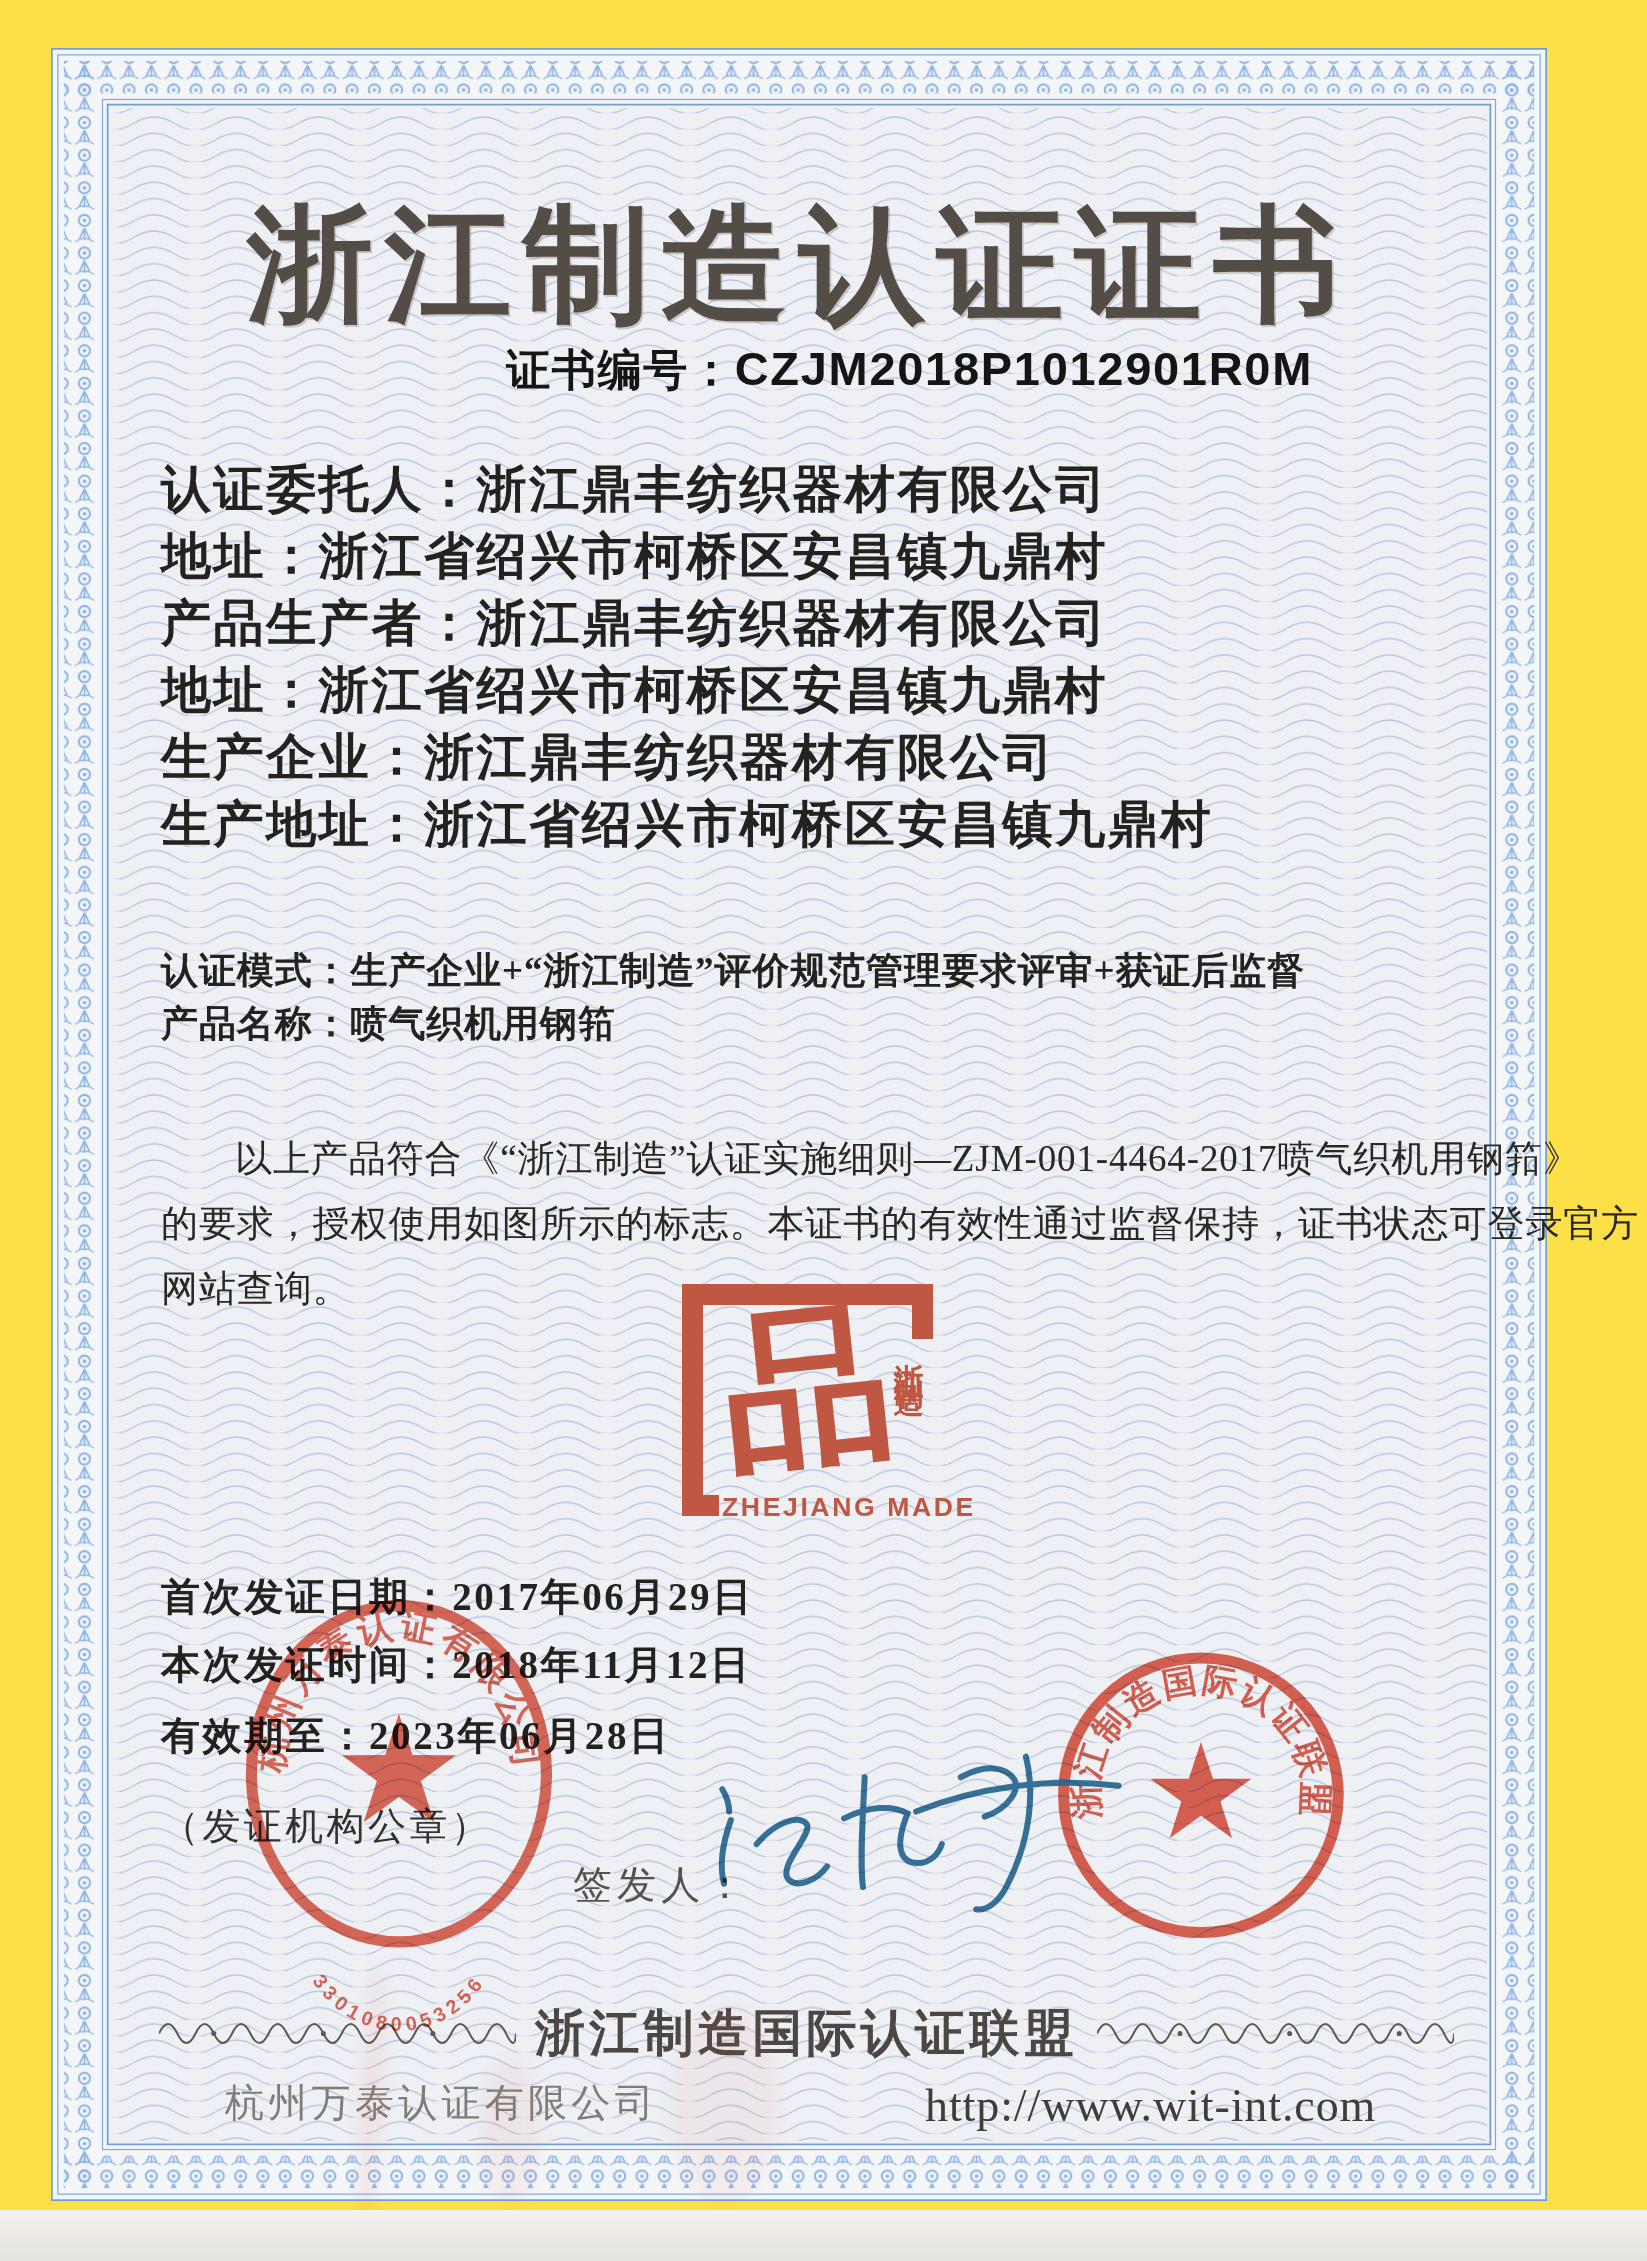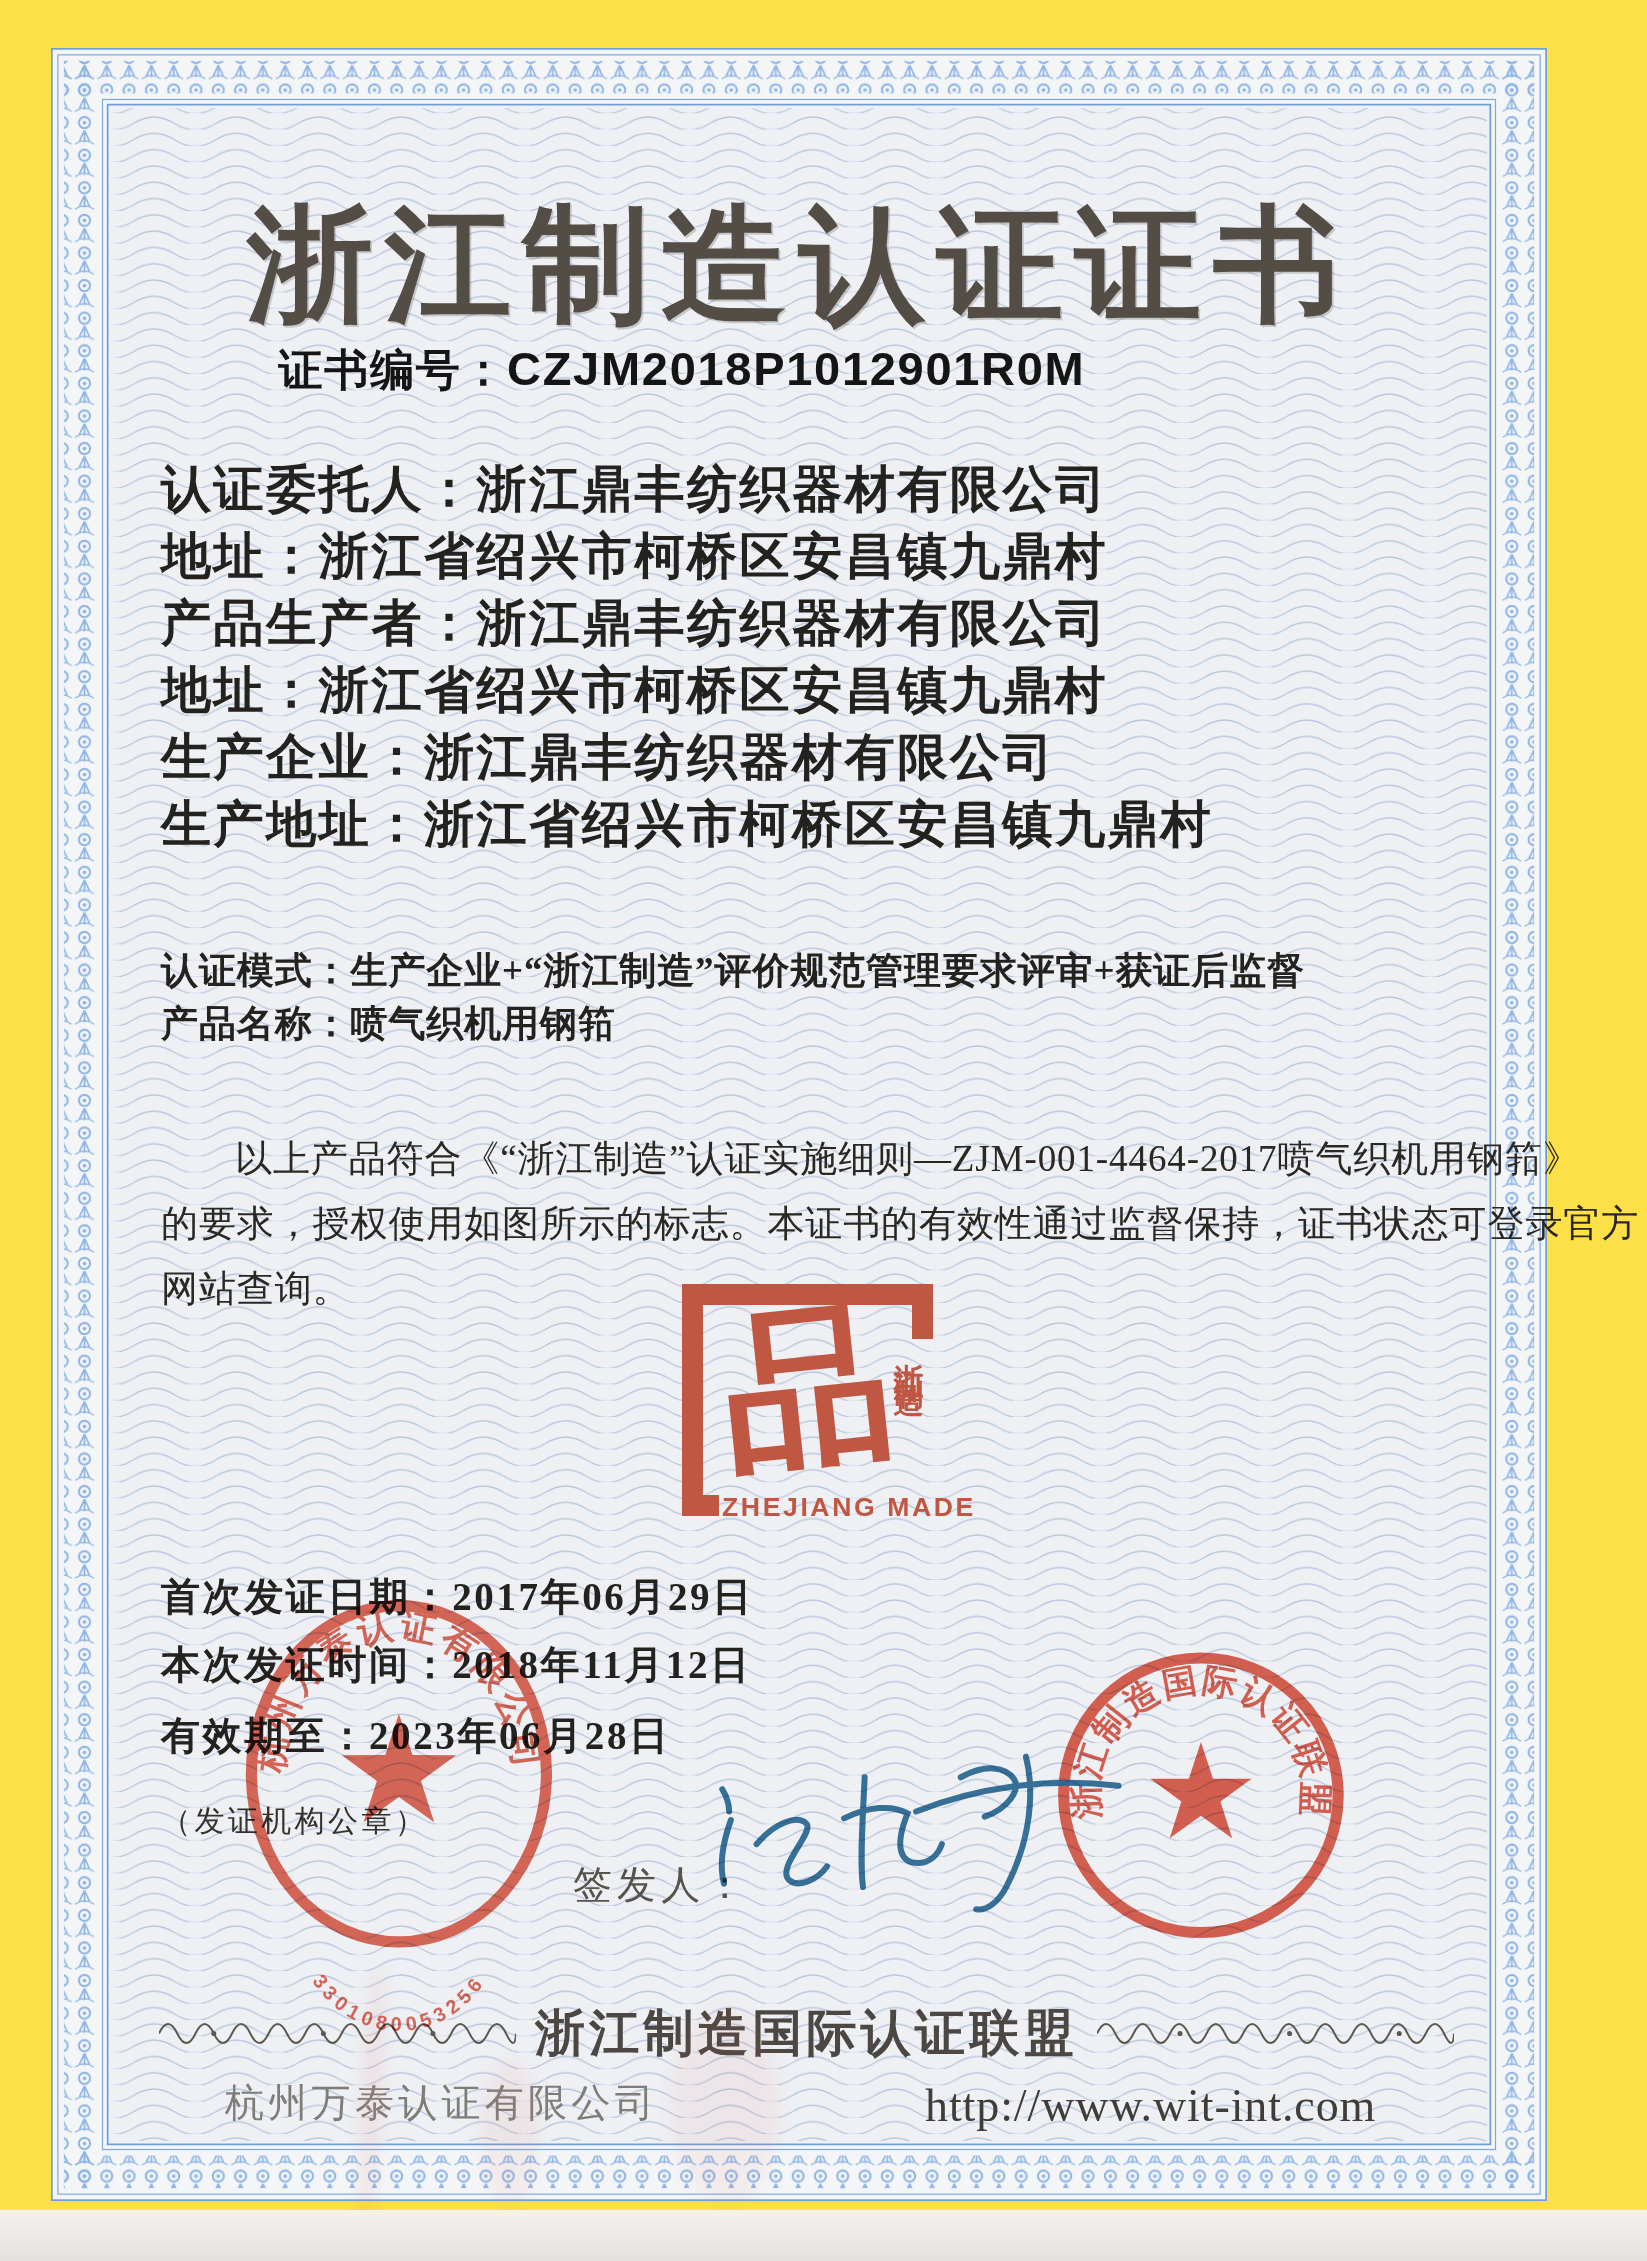--- a/index.html
+++ b/index.html
@@ -7,29 +7,29 @@
   .page{position:relative;width:1647px;height:2261px;background:#fde047;overflow:hidden;}
   .page::after{content:"";position:absolute;left:0;right:0;bottom:0;height:51px;
     background:linear-gradient(#f3f2ef,#e3e2df);}
   .cert{position:absolute;left:51px;top:48px;width:1496px;height:2153px;}
   .cert svg.bg{position:absolute;left:0;top:0;}
   .content{position:absolute;inset:0;}
   .abs{position:absolute;white-space:nowrap;}
   .title{left:51px;top:182px;width:1496px;text-align:center;
     font-size:126px;font-weight:700;color:#544d46;letter-spacing:12px;
     text-shadow:1.7px 1.7px 0 rgba(84,77,70,.25);}
-  .certno{left:51px;top:341px;width:1262px;text-align:center;color:#151515;}
+  .certno{left:51px;top:341px;width:1262px;text-align:right;color:#151515;}
   .certno .lbl{font-size:44px;font-weight:700;letter-spacing:1.7px;}
   .certno .code{font-family:"Liberation Sans","DejaVu Sans",sans-serif;
     font-size:47px;font-weight:700;letter-spacing:1.7px;}
   .infoline{left:161px;font-size:50px;font-weight:700;color:#24221f;letter-spacing:2.6px;}
   .specline{left:161px;font-size:37px;font-weight:700;color:#24221f;letter-spacing:0.9px;}
   .parline{font-size:37px;font-weight:400;color:#2b2823;letter-spacing:0.9px;}
   .dateline{left:161px;font-size:39px;font-weight:700;color:#24221f;letter-spacing:2.6px;}
-  .sealnote{left:161px;top:1801px;font-size:30px;color:#34312c;letter-spacing:3.4px;}
+  .sealnote{left:161px;top:1801px;font-size:38px;color:#34312c;letter-spacing:3.4px;}
   .issuer{left:573px;top:1858px;font-size:39px;color:#57534c;letter-spacing:5.1px;}
   .alliance-row{position:absolute;left:159px;right:193px;top:2000px;display:flex;
     align-items:center;gap:19px;}
   .alliance-row .orn{flex:1;height:31px;}
   .alliance-text{font-size:50px;font-weight:700;color:#4c4742;letter-spacing:4.3px;white-space:nowrap;}
   .footer-left{left:225px;top:2076px;font-size:39px;color:#807d78;letter-spacing:4.3px;}
   .footer-right{left:925px;top:2079px;font-size:46px;color:#403d39;letter-spacing:0.9px;}
   
   .logo{position:absolute;left:682px;top:1284px;width:250px;height:237px;}
   .logo .bar{position:absolute;background:#c05742;}

